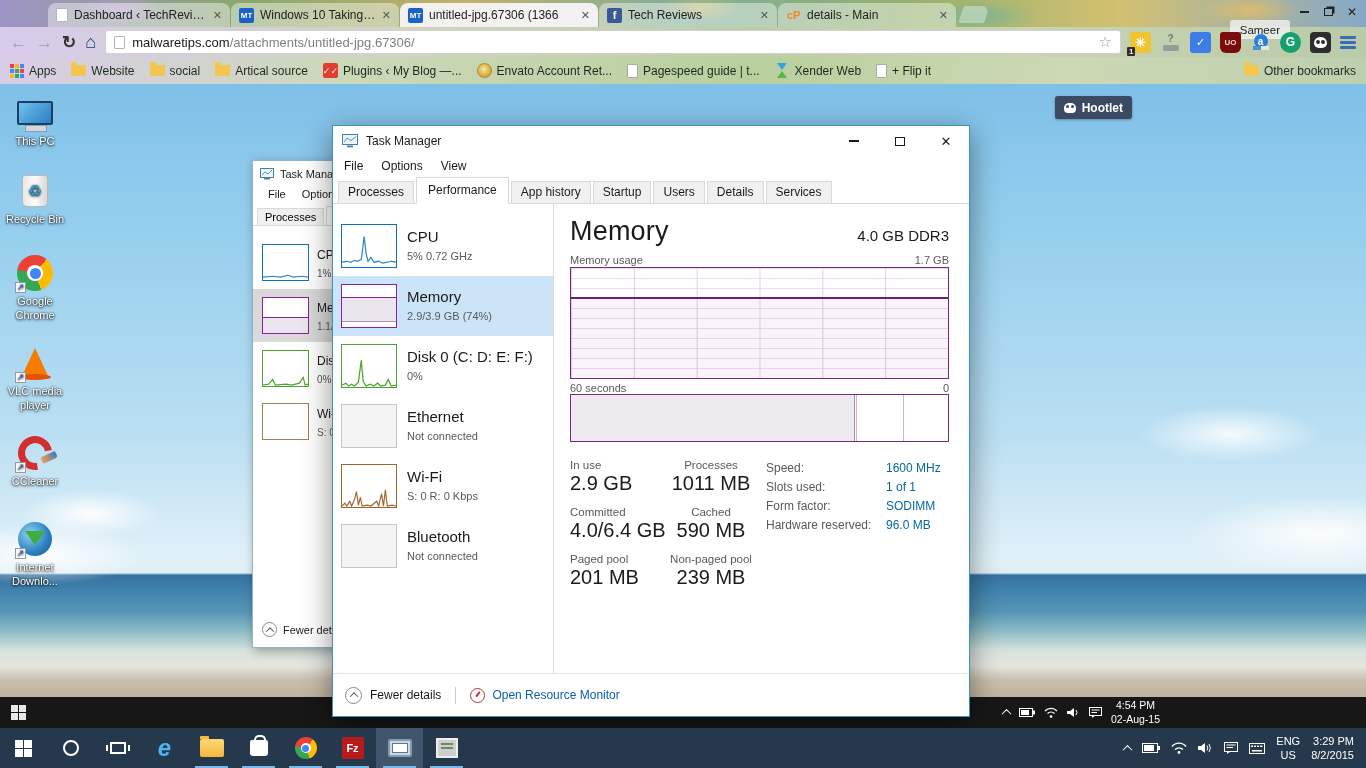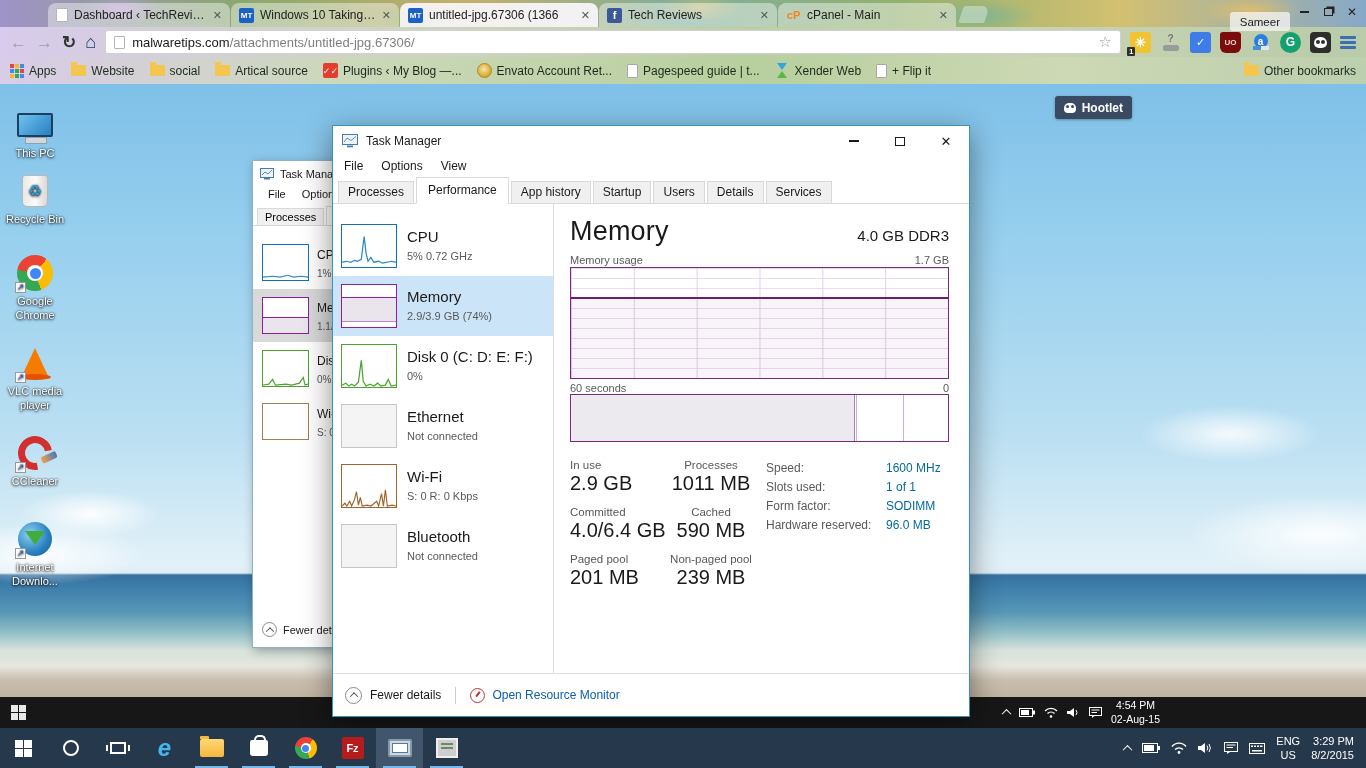--- a/index.html
+++ b/index.html
@@ -19,21 +19,21 @@
     border-radius:8px 8px 0 0;background:rgba(255,255,255,.42);margin-right:1px;overflow:hidden;white-space:nowrap}
   .tab.active{background:rgba(250,246,252,.92)}
   .tab .x{margin-left:auto;color:#555;font-size:11px;flex:none}
   .tab .ttl{overflow:hidden;text-overflow:ellipsis;flex:1}
   .fav{width:15px;height:15px;flex:none;display:flex;align-items:center;justify-content:center;border-radius:2px;font-weight:bold}
   .fav.mt{background:#1b62c8;color:#fff;font-size:8px}
   .fav.fb{background:#3b5998;color:#fff;font-size:11px}
   .fav.cp{color:#f6821f;font-size:11px}
   .fav.doc{background:#fff;border:1px solid #b5b5b5;width:12px;height:14px;border-radius:1px}
   .newtab{width:26px;height:17px;margin:0 0 4px 4px;background:rgba(255,255,255,.35);border-radius:2px 8px 2px 2px;transform:skewX(-18deg)}
-  .profile{position:absolute;right:76px;top:12px;height:19px;padding:0 10px;background:rgba(245,245,245,.75);
+  .profile{position:absolute;right:76px;top:20px;height:19px;padding:0 10px;background:rgba(245,245,245,.75);
     border-radius:3px;font-size:11.5px;color:#222;display:flex;align-items:center}
   .winctl{position:absolute;right:2px;top:2px;display:flex}
   .winctl .wc{width:24px;height:20px;display:flex;align-items:center;justify-content:center;color:#222;font-size:12px}
   .wc .mini{width:9px;height:2px;background:#222}
   .wc .rest{width:9px;height:8px;border:1.5px solid #222;box-shadow:2px -2px 0 -0.5px #222}
 
   .navbar{height:30px;display:flex;align-items:center;gap:9px;padding:0 10px;background:
     linear-gradient(90deg,#d8cbec,#cfd4c2 30%,#bccfa4 55%,#c8d4b4 75%,#b9cba8)}
   .navic{font-size:17px;line-height:1;color:#9aa0a6}
   .navic.dark{color:#333;font-weight:bold}
@@ -256,21 +256,21 @@
       <span class="ttl">untitled-jpg.67306 (1366</span>
       <span class="x">✕</span>
     </div>
     <div class="tab" style="width:178px">
       <span class="fav fb">f</span>
       <span class="ttl">Tech Reviews</span>
       <span class="x">✕</span>
     </div>
     <div class="tab" style="width:178px">
       <span class="fav cp">cP</span>
-      <span class="ttl">cPanel - Main</span>
+      <span class="ttl">details - Main</span>
       <span class="x">✕</span>
     </div>
     <div class="newtab"></div>
     <div class="profile">Sameer</div>
     <div class="winctl">
       <span class="wc">
           <span class="mini"></span>
         </span>
       <span class="wc">
           <span class="rest"></span>
@@ -362,21 +362,21 @@
       </span>
     <span class="bkm other">
         <span class="folder"></span>
         <span>Other bookmarks</span>
       </span>
   </div>
 
   <div class="viewport">
     <div class="wallpaper"></div>
 
-    <div class="dicon" style="top:22px">
+    <div class="dicon" style="top:10px">
       <div class="dart">
           <span class="pcmon"></span>
         </div>
       <div>This PC</div>
     </div>
     <div class="dicon" style="top:88px">
       <div class="dart">
           <span class="bin">
             <span>♻</span>
           </span>

